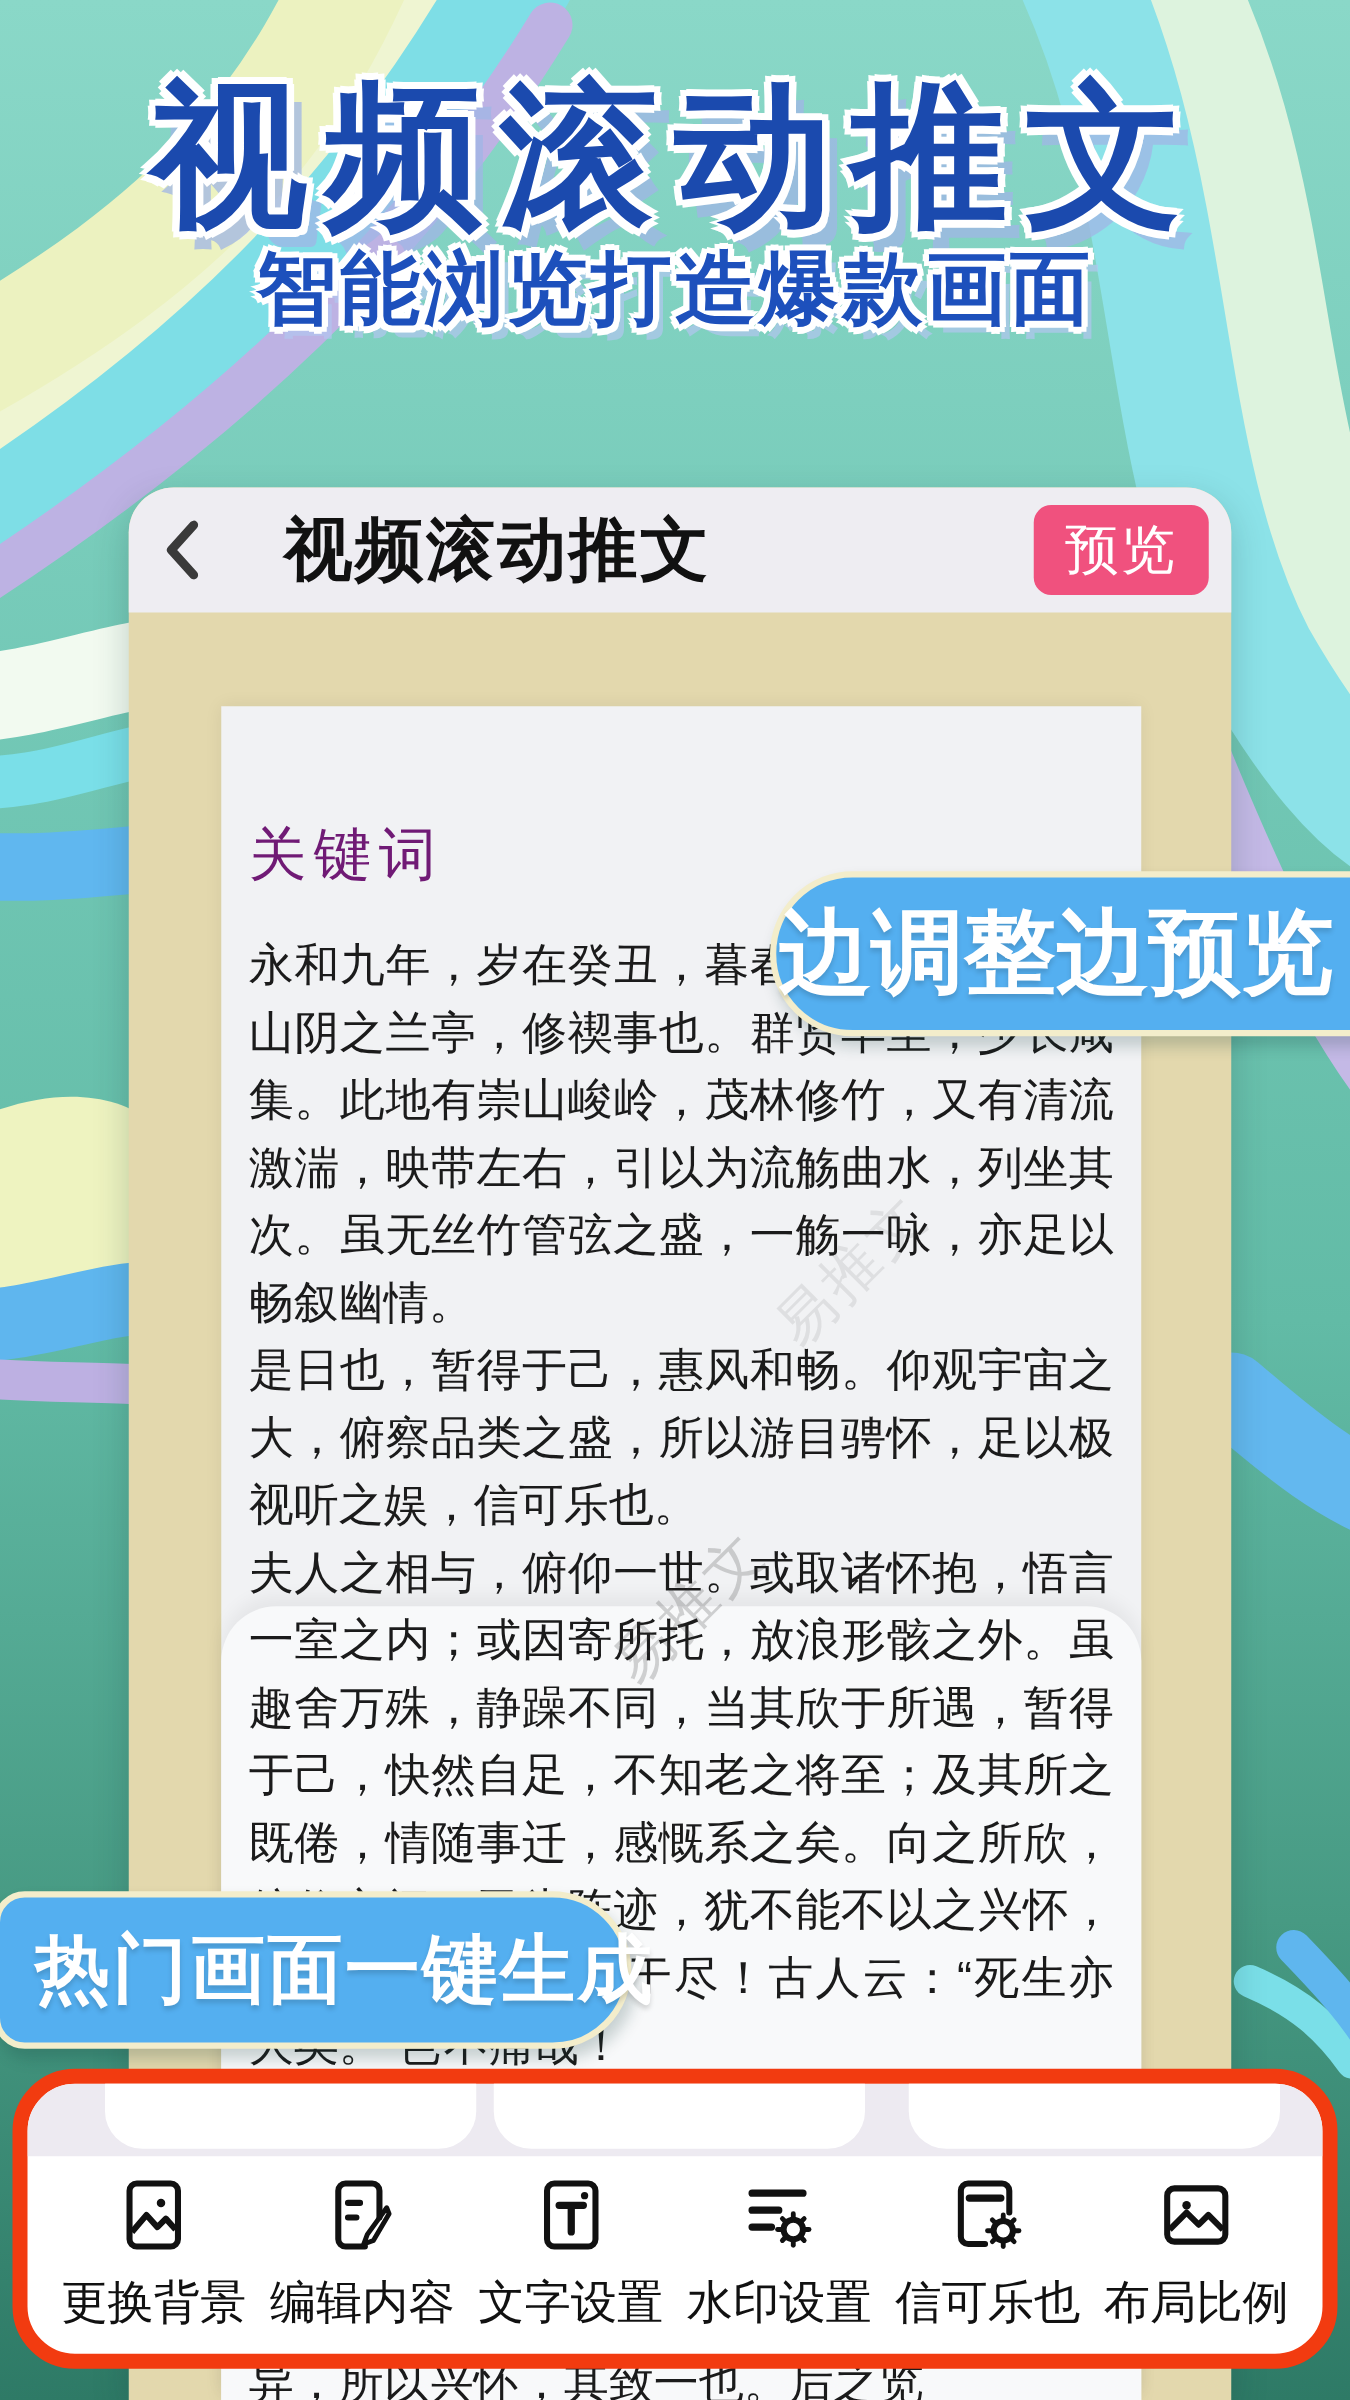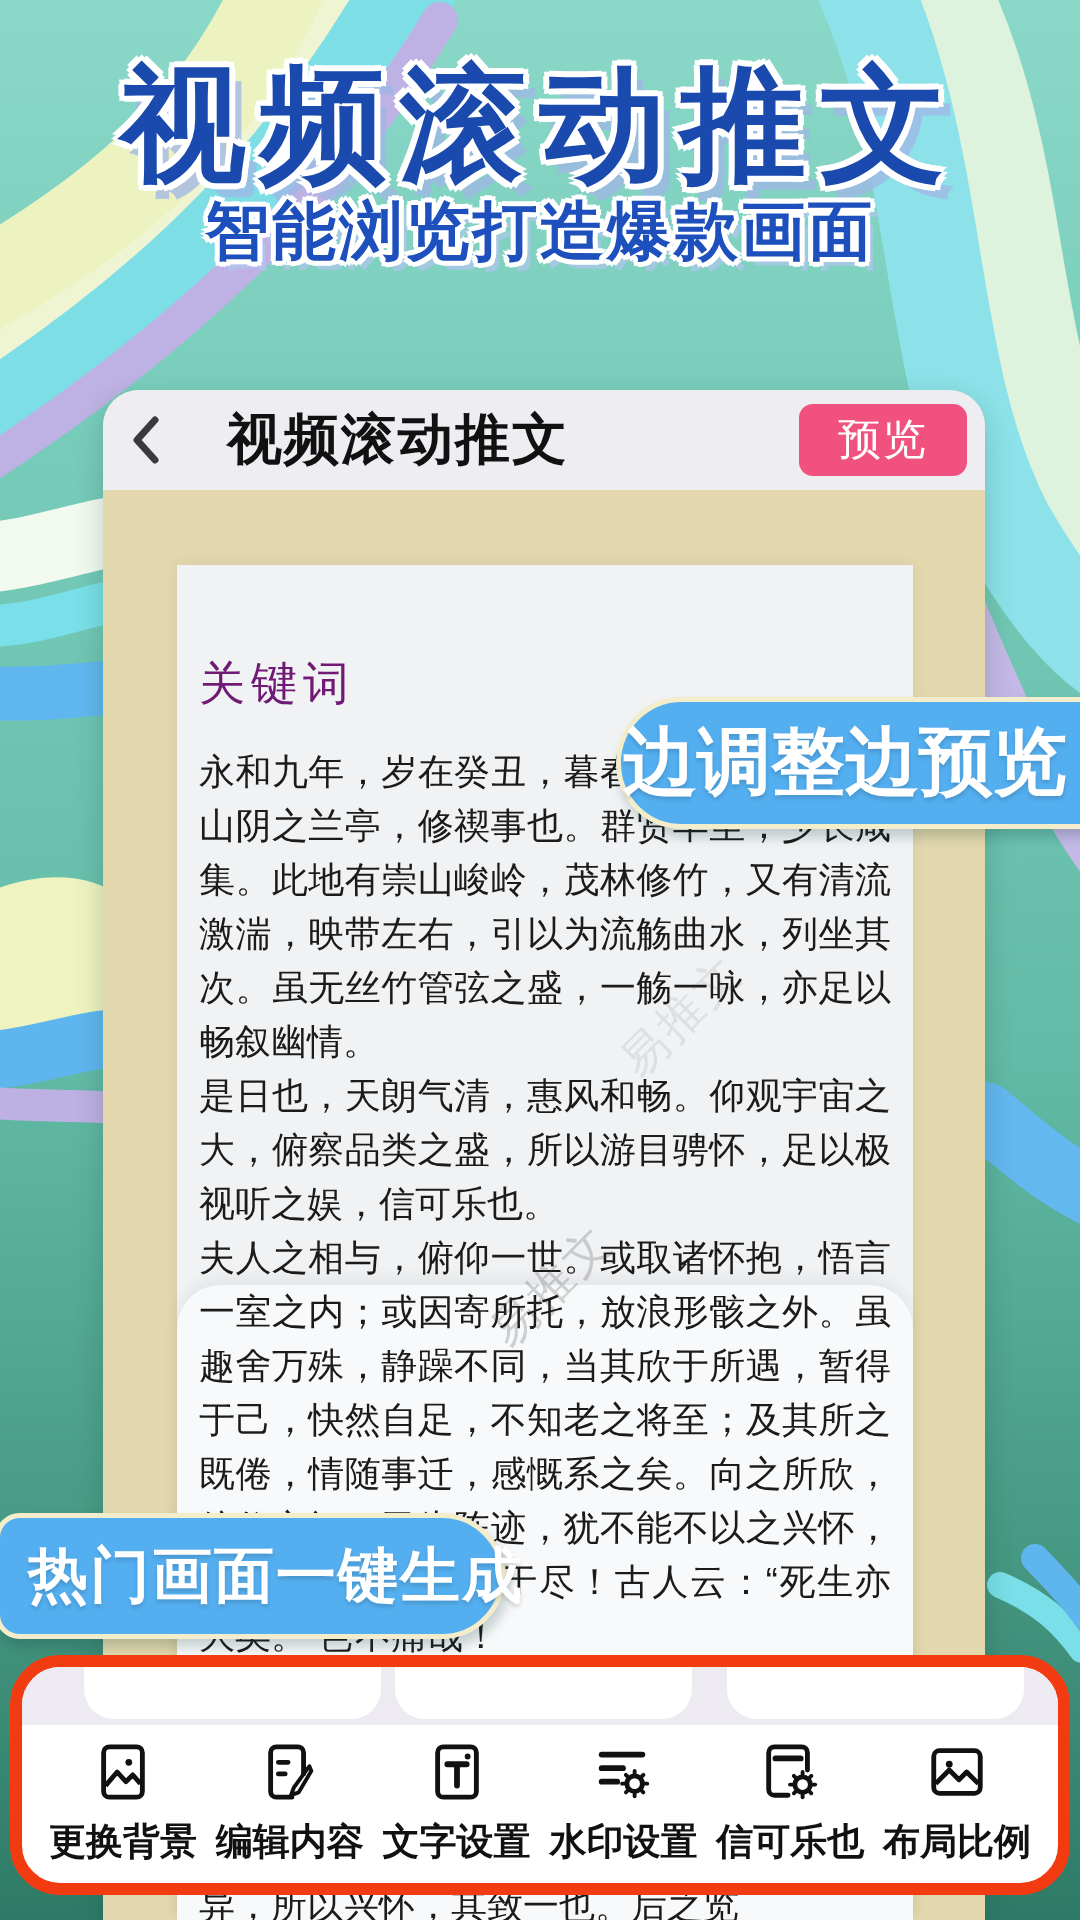--- a/index.html
+++ b/index.html
@@ -19,21 +19,21 @@
     font-size:64px; font-weight:bold; letter-spacing:3px; color:#1d50bc; white-space:nowrap;
     text-shadow:-4px -4px 0 #fff,4px -4px 0 #fff,-4px 4px 0 #fff,4px 4px 0 #fff,0 -5px 0 #fff,0 5px 0 #fff,-5px 0 0 #fff,5px 0 0 #fff,8px 9px 0 rgba(178,198,240,.7); }
 
   
   .phone { position:absolute; left:103px; top:390px; width:882px; height:1530px; z-index:1;
     background:#e3d8ad; border-radius:36px 36px 0 0; box-shadow:0 10px 28px rgba(20,60,55,.22); }
   .phone-header { position:absolute; left:0; top:0; width:100%; height:100px; background:#eeedf2;
     border-radius:36px 36px 0 0; display:flex; align-items:center; }
   .back-icon { margin-left:28px; width:30px; height:50px; flex:0 0 auto; }
   .nav-title { margin-left:66px; font-size:55px; font-weight:bold; color:#111; letter-spacing:2px; }
-  .preview-btn { position:absolute; right:18px; top:14px; width:168px; height:72px; background:#f0517e;
+  .preview-btn { position:absolute; right:18px; top:14px; width:140px; height:72px; background:#f0517e;
     border-radius:14px; color:#fff; font-size:43px; display:flex; align-items:center; justify-content:center; letter-spacing:2px; }
 
   .doc-card { position:absolute; left:74px; top:175px; width:736px; height:1355px; background:#f1f2f4;
     box-shadow:0 0 14px rgba(0,0,0,.07); }
   .doc-page2 { position:absolute; left:0; right:0; top:720px; bottom:0; background:#f8f9fa;
     border-radius:44px 44px 0 0; box-shadow:0 -8px 14px rgba(0,0,0,.05); }
   .doc-content { position:absolute; left:0; top:0; right:0; bottom:0; padding:88px 22px 0 22px; z-index:2; }
   .keyword-title { text-align:left; font-size:46px; color:#701a75; letter-spacing:6px; margin-bottom:30px; }
   .doc-content p { font-size:36px; line-height:54px; color:#1b1b1b; text-align:justify; }
   .watermark { position:absolute; font-size:46px; color:rgba(60,60,60,.22); transform:rotate(-45deg); z-index:3; letter-spacing:4px; }
@@ -54,21 +54,21 @@
     background:#fff; border:12px solid #f23b10; border-radius:50px; overflow:hidden; }
   .toolbar-strip { position:absolute; left:0; top:0; right:0; height:58px; background:#edeaf1; }
   .strip-pill { position:absolute; top:-28px; height:80px; background:#fff; border-radius:30px; }
   .pill1 { left:62px;  width:297px; }
   .pill2 { left:373px; width:297px; }
   .pill3 { left:705px; width:297px; }
   .toolbar-items { position:absolute; left:0; right:0; top:58px; bottom:0; display:flex;
     justify-content:space-between; align-items:center; padding:0 18px; }
   .tool { display:flex; flex-direction:column; align-items:center; gap:14px; width:166px; }
   .tool svg { width:62px; height:62px; }
-  .tool-label { font-size:37px; color:#111; font-weight:700; white-space:nowrap; }
+  .tool-label { font-size:37px; color:#111; font-weight:400; white-space:nowrap; }
 </style>
 </head>
 <body>
 
 <div class="screen">
 
   <svg class="deco" viewBox="0 0 1080 1920" xmlns="http://www.w3.org/2000/svg">
 
     <path d="M340,-40 C260,140 150,260 -60,370" fill="none" stroke="#eff5d2" stroke-width="130" stroke-linecap="round"></path>
     <path d="M300,-60 C240,90 160,190 -40,300" fill="none" stroke="#ecf2c0" stroke-width="90" stroke-linecap="round"></path>
@@ -97,21 +97,21 @@
 
   <div class="phone">
     <div class="doc-card">
       <div class="doc-page2"></div>
       <div class="watermark wm1">易推文</div>
       <div class="watermark wm2">易推文</div>
       <div class="doc-content">
         <div class="keyword-title">关键词</div>
         <div>
             <p>永和九年，岁在癸丑，暮春之初，会于会稽山阴之兰亭，修禊事也。群贤毕至，少长咸集。此地有崇山峻岭，茂林修竹，又有清流激湍，映带左右，引以为流觞曲水，列坐其次。虽无丝竹管弦之盛，一觞一咏，亦足以畅叙幽情。</p>
-            <p>是日也，天朗气清，惠风和畅。仰观宇宙之大，俯察品类之盛，所以游目骋怀，足以极视听之娱，信可乐也。</p>
+            <p>是日也，暂得于己，惠风和畅。仰观宇宙之大，俯察品类之盛，所以游目骋怀，足以极视听之娱，信可乐也。</p>
             <p>夫人之相与，俯仰一世。或取诸怀抱，悟言一室之内；或因寄所托，放浪形骸之外。虽趣舍万殊，静躁不同，当其欣于所遇，暂得于己，快然自足，不知老之将至；及其所之既倦，情随事迁，感慨系之矣。向之所欣，俯仰之间，已为陈迹，犹不能不以之兴怀，况修短随化，终期于尽！古人云：“死生亦大矣。”岂不痛哉！</p>
             <p>每览昔人兴感之由，若合一契，未尝不临文嗟悼，不能喻之于怀。固知一死生为虚诞，齐彭殇为妄作。后之视今，亦犹今之视昔，悲夫！故列叙时人，录其所述，虽世殊事异，所以兴怀，其致一也。后之览</p>
           </div>
       </div>
     </div>
     <div class="phone-header">
       <svg class="back-icon" viewBox="0 0 30 50">
         <polyline points="24,5 6,25 24,45" fill="none" stroke="#3a3a3a" stroke-width="7" stroke-linecap="round" stroke-linejoin="round"></polyline>
       </svg>
       <div class="nav-title">视频滚动推文</div>

